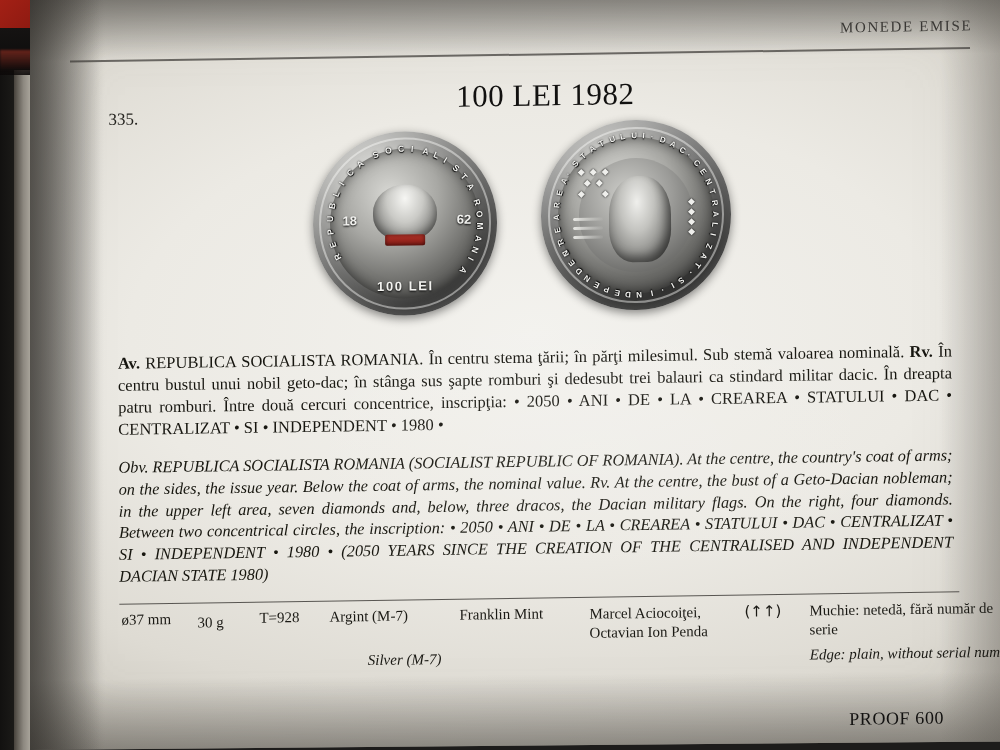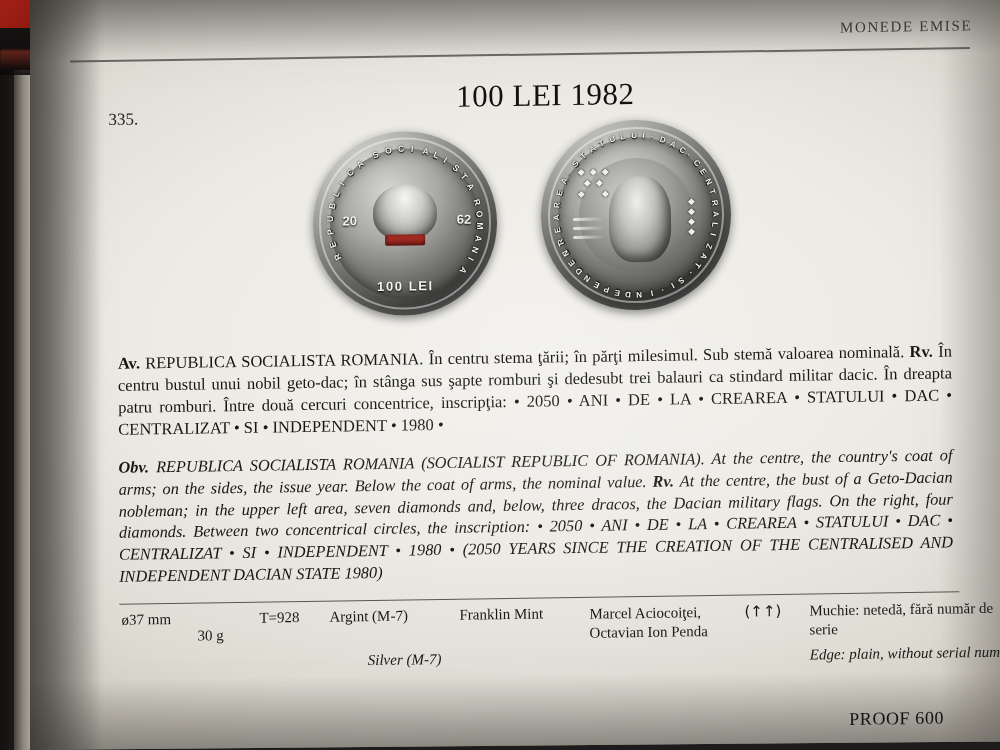--- a/index.html
+++ b/index.html
@@ -332,40 +332,40 @@
   }
   .desc b { font-weight: bold; }
   .desc-en {
     font-style: italic;
     font-size: 16.3px;
     line-height: 1.33;
     color: #17160f;
     text-align: justify;
     padding-right: 6px;
   }
-  .desc-en b { font-style: italic; font-weight: bold; }
+  .desc-en b { font-style: italic; font-weight: normal; }
 
   .rule-spec {
     margin-top: 12px;
     width: 100%;
     height: 1.3px;
     background: #3f3d39;
     opacity: .85;
   }
 
   .spec {
     margin-top: 7px;
     position: relative;
     font-size: 15px;
     color: #1a1914;
     height: 90px;
   }
   .spec .c { position: absolute; }
   .c-diam  { left: 2px;   top: 0; }
-  .c-wt    { left: 78px;  top: 17px; }
+  .c-wt    { left: 78px;  top: 4px; }
   .c-fine  { left: 140px; top: 0; }
   .c-metal { left: 210px; top: 0; }
   .c-metal-en { left: 248px; top: 44px; font-style: italic; }
   .c-mint  { left: 340px; top: 0; }
   .c-eng   { left: 470px; top: 0; line-height: 1.28; }
   .c-arrows{ left: 625px; top: 0; font-family: "DejaVu Sans", sans-serif; }
   .c-edge  { left: 690px; top: 0; line-height: 1.28; width: 210px; }
   .c-edge-en { left: 690px; top: 44px; font-style: italic; line-height: 1.28; width: 215px; }
 
   .proof {
@@ -447,21 +447,21 @@
             <span style="transform:rotate(59deg) translate(0,-80px)">A</span>
             <span style="transform:rotate(72deg) translate(0,-80px)">R</span>
             <span style="transform:rotate(81deg) translate(0,-80px)">O</span>
             <span style="transform:rotate(90deg) translate(0,-80px)">M</span>
             <span style="transform:rotate(100deg) translate(0,-80px)">A</span>
             <span style="transform:rotate(109deg) translate(0,-80px)">N</span>
             <span style="transform:rotate(118deg) translate(0,-80px)">I</span>
             <span style="transform:rotate(127deg) translate(0,-80px)">A</span>
           </div>
           <div class="coin-emblem"></div>
-          <div class="coin-year-l">20</div>
+          <div class="coin-year-l">18</div>
           <div class="coin-year-r">62</div>
           <div class="coin-denom">100 LEI</div>
         </div>
 
         <div class="coin coin-rev">
           <div class="coin-rim"></div>
           <div class="coin-inner"></div>
           <div class="coin-field"></div>
           <div class="legend legend-rev">
             <span style="transform:rotate(-120deg) translate(0,-84px)">C</span>

